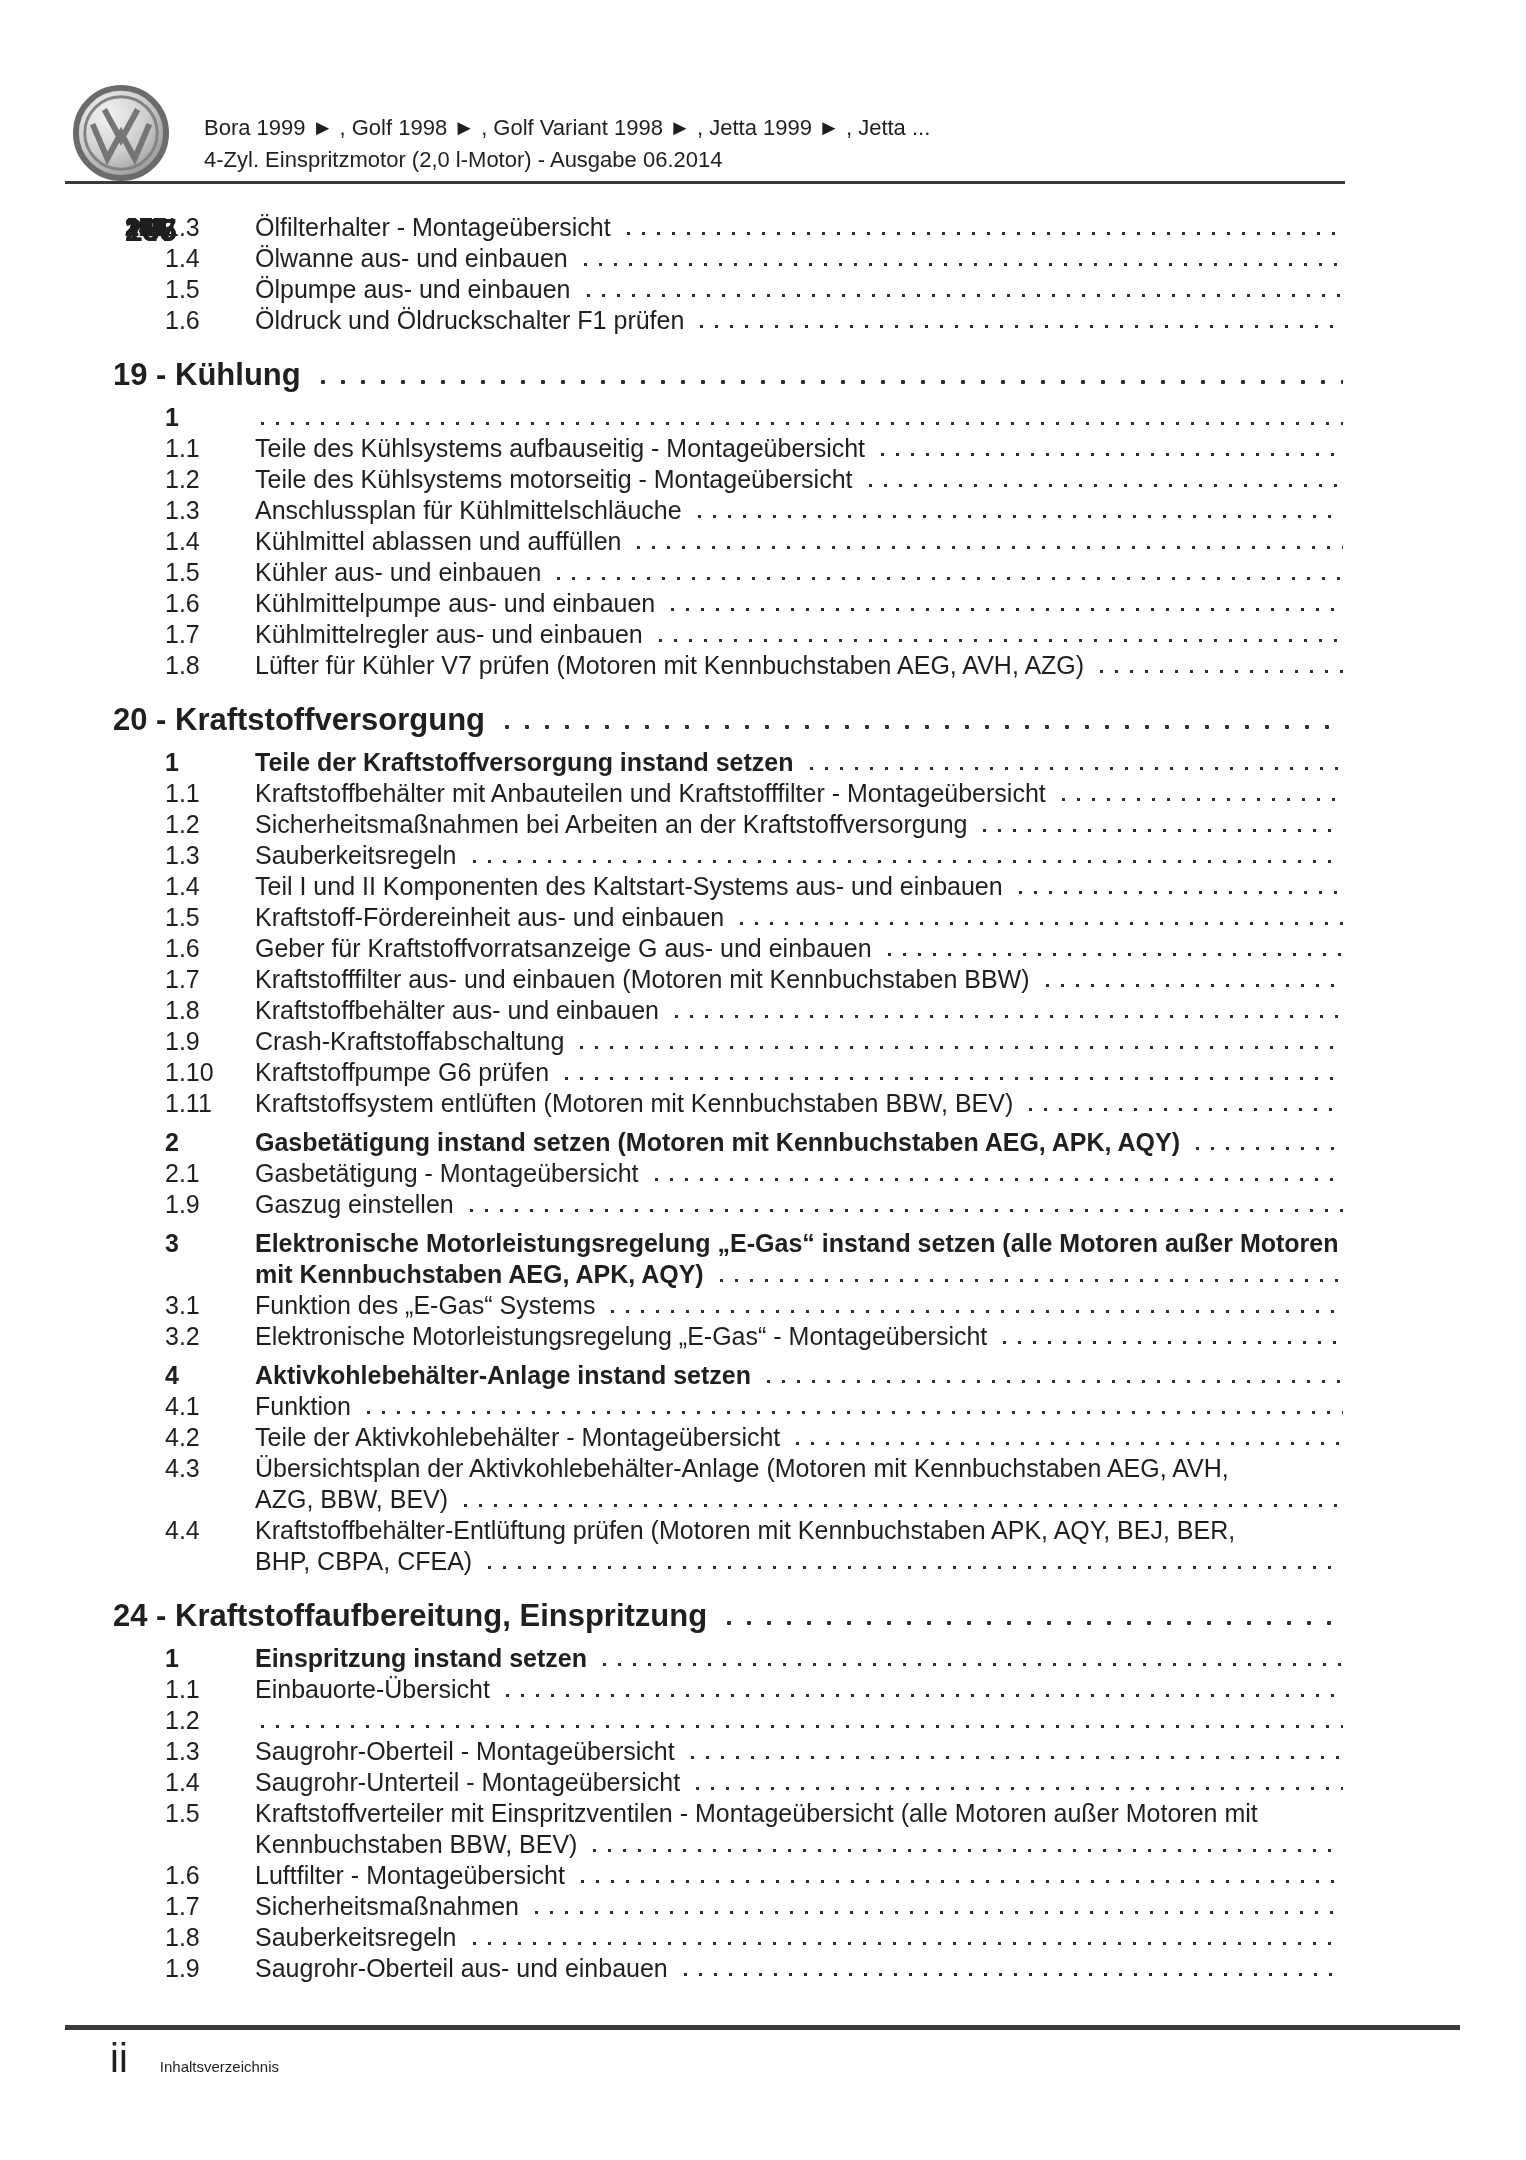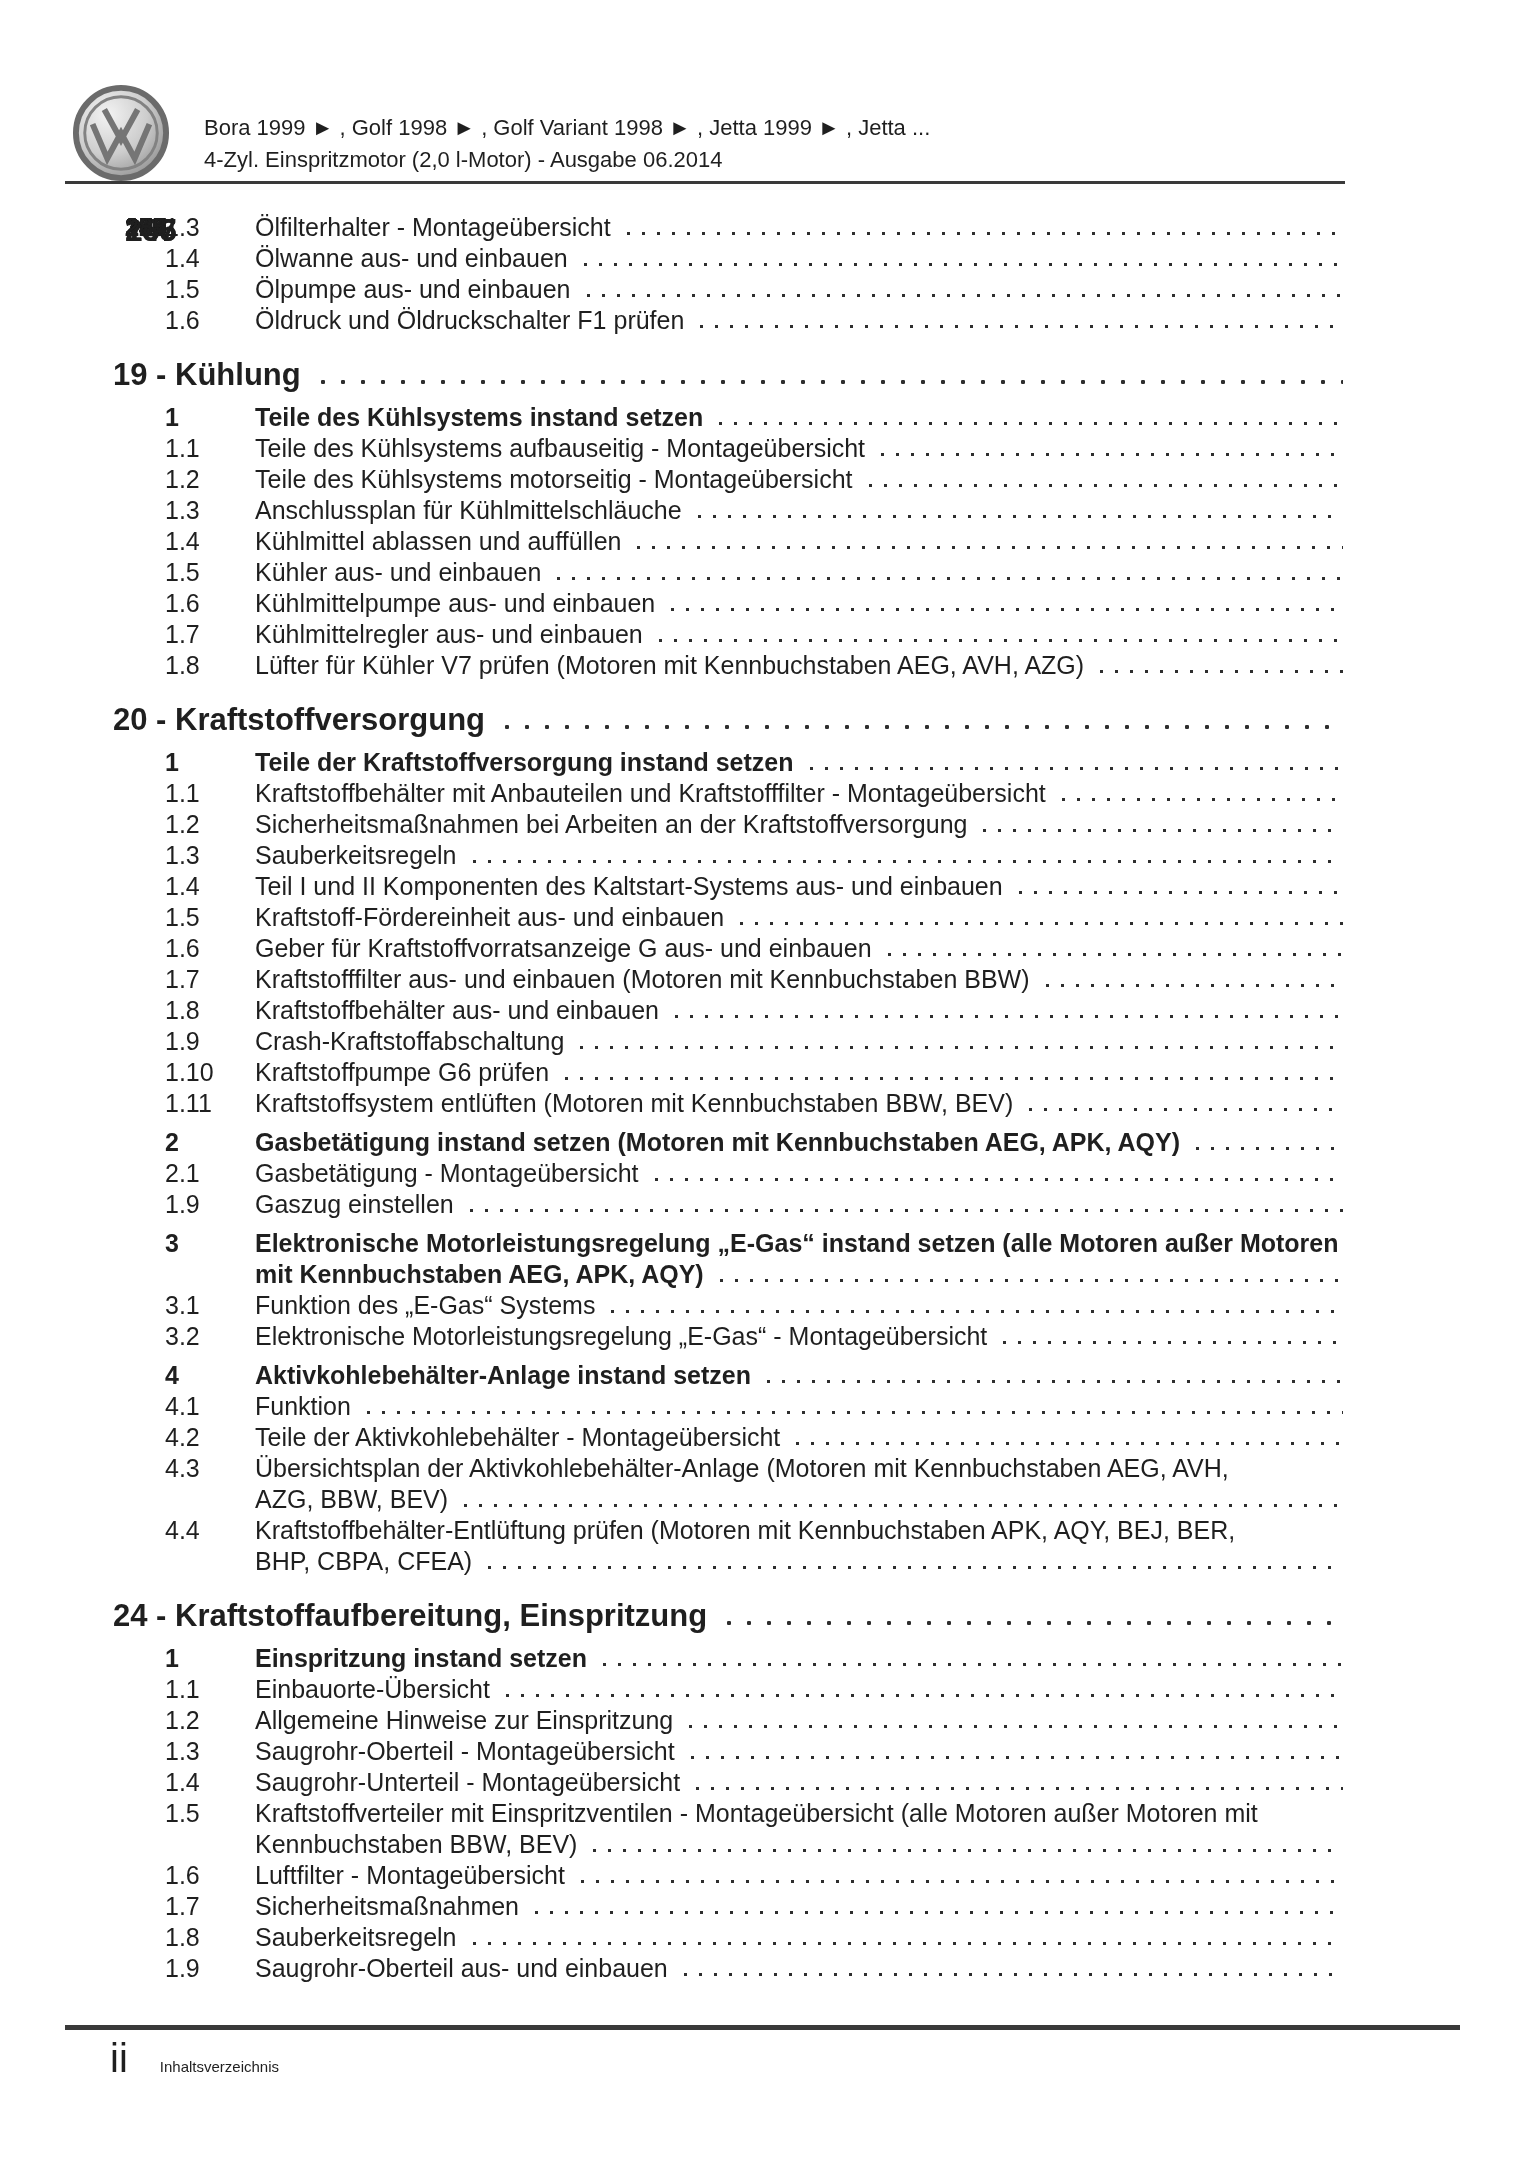--- a/index.html
+++ b/index.html
@@ -106,21 +106,20 @@
         </div>
       </div>
       <div class="toc-block">
         <div class="chapter">
           <span class="ch-title">19 - Kühlung</span>
           <span class="leader ch-leader"></span>
           <span class="page">137</span>
         </div>
         <div class="entry bold">
           <span class="num">1</span>
-          <span class="title">Teile des Kühlsystems instand setzen</span>
           <span class="leader"></span>
           <span class="page">137</span>
         </div>
         <div class="entry">
           <span class="num">1.1</span>
           <span class="title">Teile des Kühlsystems aufbauseitig - Montageübersicht</span>
           <span class="leader"></span>
           <span class="page">138</span>
         </div>
         <div class="entry">
@@ -339,21 +338,20 @@
           <span class="page">245</span>
         </div>
         <div class="entry">
           <span class="num">1.1</span>
           <span class="title">Einbauorte-Übersicht</span>
           <span class="leader"></span>
           <span class="page">245</span>
         </div>
         <div class="entry">
           <span class="num">1.2</span>
-          <span class="title">Allgemeine Hinweise zur Einspritzung</span>
           <span class="leader"></span>
           <span class="page">264</span>
         </div>
         <div class="entry">
           <span class="num">1.3</span>
           <span class="title">Saugrohr-Oberteil - Montageübersicht</span>
           <span class="leader"></span>
           <span class="page">265</span>
         </div>
         <div class="entry">

